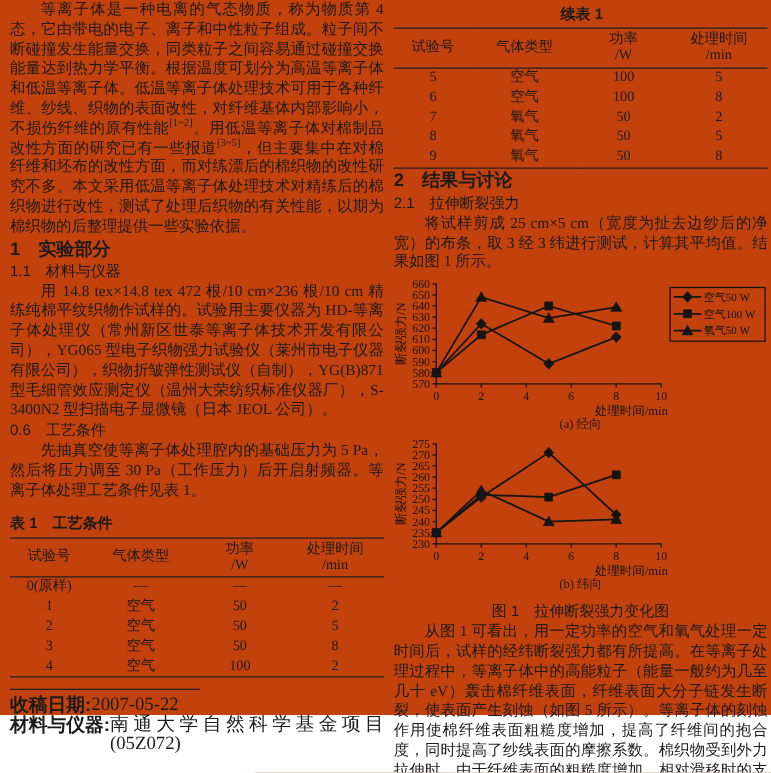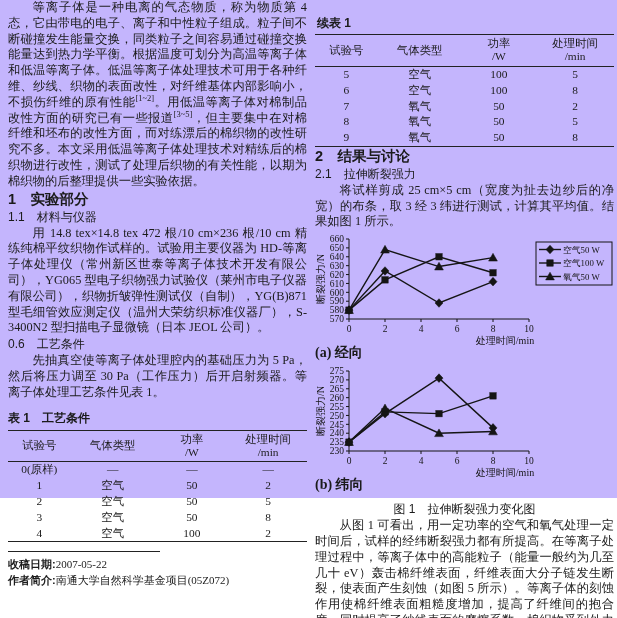--- a/index.html
+++ b/index.html
@@ -1,48 +1,48 @@
 <!DOCTYPE html>
 <html><head>
 <meta charset="utf-8">
 <style>
   html,body{margin:0;padding:0;background:#ffffff;}
   body{width:617px;height:618px;overflow:hidden;
        font-family:"Liberation Serif",serif;color:#1b1b1b;}
-  .page{position:relative;width:617px;height:498px;background:#c4b5fd;}
+  .page{position:relative;width:617px;height:572px;background:#c2410c;}
   .col{position:absolute;top:0;}
   .col-left{left:8px;width:299px;}
   .col-right{left:315px;width:299px;}
   p.body{font-size:12.3px;line-height:15.8px;text-align:justify;margin:0;text-indent:2em;}
   p.body sup{font-size:8.5px;line-height:0;}
   h2.sec{font-family:"Liberation Sans",sans-serif;font-size:14.5px;font-weight:bold;margin:0;}
   h3.subsec{font-family:"Liberation Sans",sans-serif;font-size:12px;font-weight:normal;margin:0;}
   .m-h2-left{margin-top:19px;}
   .m-h3a{margin-top:15px;}
   .m-p{margin-top:3px;}
   .m-h3b{margin-top:9px;}
   .tbl-caption{font-family:"Liberation Sans",sans-serif;font-weight:bold;font-size:12px;
                text-align:left;margin-top:9px;margin-bottom:3px;}
   .cont-caption{font-family:"Liberation Sans",sans-serif;font-weight:bold;font-size:12px;
-                text-align:left;margin:15px 0 2px 2px;}
+                text-align:center;margin:3px 0 2px 2px;}
   table.data{width:100%;border-collapse:collapse;font-size:11.4px;
              border-top:1.5px solid #222;border-bottom:1.5px solid #222;}
   table.data th{font-weight:normal;border-bottom:1px solid #222;padding:2px 0;
                 line-height:1.18;text-align:center;}
   table.data td{text-align:center;padding:1px 0;line-height:13.8px;}
   .fn{margin-top:9px;}
   .fn-rule{width:152px;border-top:1.1px solid #222;margin-bottom:5px;}
-  .fn-line{display:flex;font-size:11px;line-height:15.2px;justify-content:flex-end;}
+  .fn-line{display:flex;font-size:15px;line-height:15.2px;justify-content:flex-end;}
   .fn-label{font-family:"Liberation Sans",sans-serif;font-weight:bold;white-space:nowrap;}
   .fn-value{flex:1;text-align:justify;}
   .m-h2-right{margin-top:7px;}
   .m-h3-right{margin-top:8px;}
   .m-p-right{margin-top:2px;}
   svg.chart{display:block;margin-top:3px;}
-  .sub-cap{font-size:14px;margin-top:-1px;font-weight:bold;}
+  .sub-cap{font-size:10px;text-align:center;margin-top:-1px;}
   .fig-cap{font-family:"Liberation Sans",sans-serif;font-weight:normal;font-size:12px;
            text-align:center;margin-top:7px;}
   .disc{margin-top:7px;}
   
   .ax{stroke:#151515;stroke-width:1;}
   .sline{fill:none;stroke:#151515;stroke-width:1.4;}
   .mk{fill:#151515;stroke:#151515;stroke-width:0.5;}
   text.tick{font-size:9.5px;font-family:"Liberation Serif",serif;fill:#151515;}
   text.axl{font-size:10px;font-family:"Liberation Serif",serif;fill:#151515;}
   text.leg{font-size:8.8px;font-family:"Liberation Serif",serif;fill:#151515;}
@@ -107,21 +107,21 @@
         </tbody>
       </table>
 
     <div class="fn">
       <div class="fn-rule"></div>
       <div class="fn-line">
         <span class="fn-label">收稿日期:</span>
         <span class="fn-value">2007-05-22</span>
       </div>
       <div class="fn-line">
-        <span class="fn-label">作者简介:</span>
+        <span class="fn-label">材料与仪器:</span>
         <span class="fn-value">南通大学自然科学基金项目(05Z072)</span>
       </div>
     </div>
   </div>
 
   <div class="col col-right">
     <div class="cont-caption">续表 1</div>
     <table class="data">
         <thead>
           <tr>

